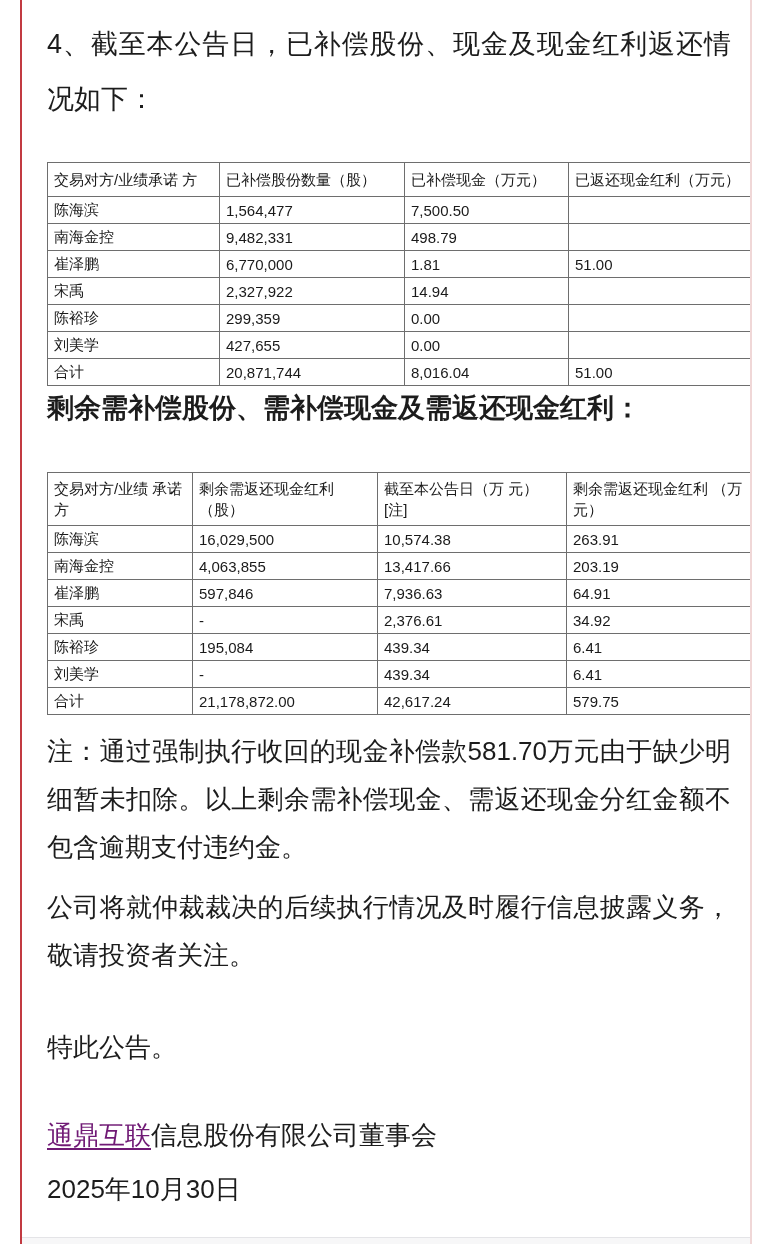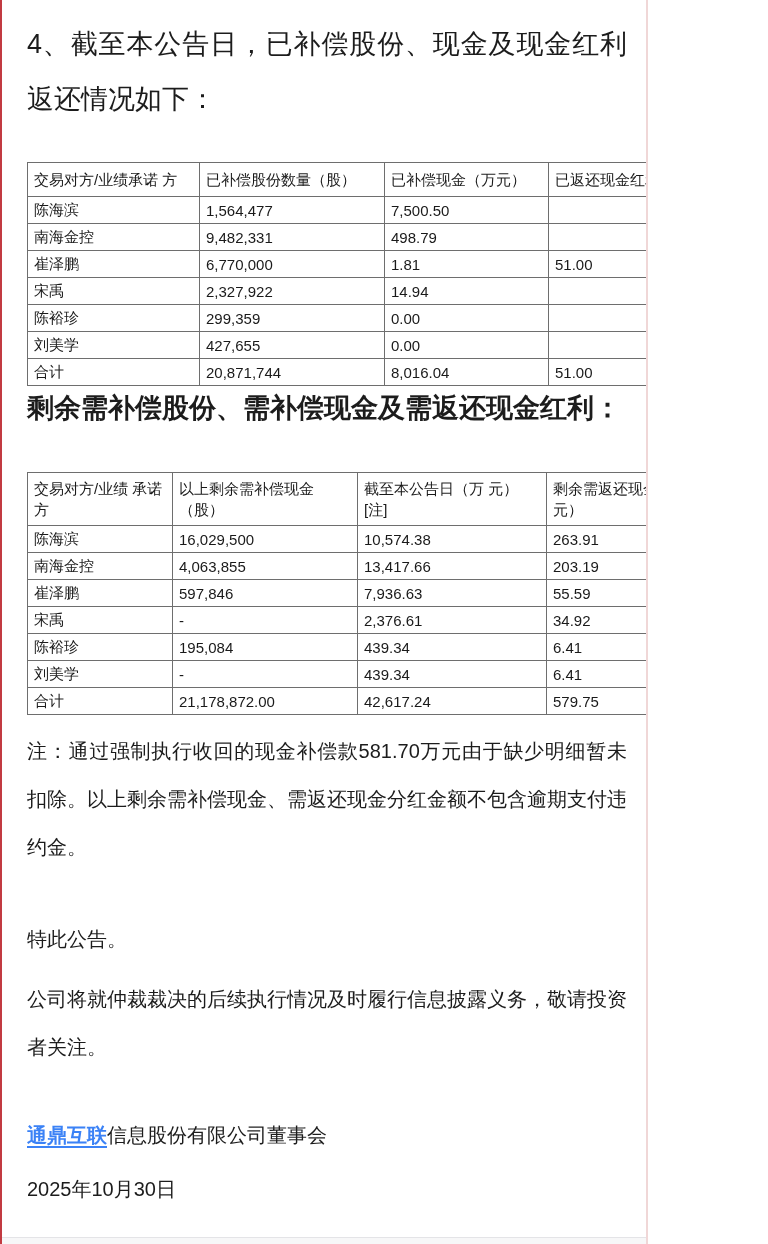--- a/index.html
+++ b/index.html
@@ -3,24 +3,25 @@
 <meta charset="utf-8">
 <style>
   * { margin: 0; padding: 0; box-sizing: border-box; }
   html, body { background: #ffffff; }
   body {
     font-family: "Liberation Sans", "DejaVu Sans", sans-serif;
     color: #1c1c1c;
   }
   .page {
     position: relative;
-    width: 648px;
+    width: 732px;
     height: 1244px;
     background: #ffffff;
     overflow: hidden;
+    margin-left: 20px;
   }
   .edge-line-left {
     position: absolute; left: 0; top: 0; width: 2px; height: 1244px;
     background: #c23a41; z-index: 5;
   }
   .edge-line-right {
     position: absolute; right: 0; top: 0; width: 2px; height: 1244px;
     background: #f0d7d7; z-index: 5;
   }
   .bottom-strip {
@@ -34,36 +35,35 @@
   .para-lg {
     font-size: 27px;
     line-height: 55px;
     letter-spacing: 0;
     color: #1c1c1c;
     text-align: justify;
   }
   .intro { margin-top: 17px; }
   .subtitle { line-height: 44px; margin-top: 0; font-weight: bold; }
   .para-md {
-    font-size: 20px;
+    font-size: 26px;
     line-height: 48px;
     color: #1c1c1c;
     text-align: justify;
   }
   .note-para { margin-top: 12px; }
   .followup-para { margin-top: 12px; }
   .closing-para { margin-top: 44px; }
   .signature-line { margin-top: 40px; }
   .date-line { margin-top: 6px; }
   a.company-link {
-    color: #3b82f6;
+    color: #701a75;
     text-decoration: underline;
     text-underline-offset: 4px;
     cursor: pointer;
-    font-weight: bold;
   }
   table.doc-table {
     border-collapse: collapse;
     table-layout: fixed;
     width: 720px;
     font-size: 15px;
     color: #1a1a1a;
   }
   table.doc-table th, table.doc-table td {
     border: 1px solid #6e6e6e;
@@ -159,21 +159,21 @@
       <colgroup>
         <col style="width:145px">
           <col style="width:185px">
           <col style="width:189px">
           <col style="width:201px">
       </colgroup>
       <thead>
           <tr>
             <th>交易对方/业绩 承诺
 方</th>
-            <th>以上剩余需补偿现金
+            <th>剩余需返还现金红利
 （股）</th>
             <th>截至本公告日（万 元）
 [注]</th>
             <th>剩余需返还现金红利 （万
 元）</th>
           </tr>
         </thead>
       <tbody>
           <tr>
             <td>陈海滨</td>
@@ -184,21 +184,21 @@
           <tr>
             <td>南海金控</td>
             <td>4,063,855</td>
             <td>13,417.66</td>
             <td>203.19</td>
           </tr>
           <tr>
             <td>崔泽鹏</td>
             <td>597,846</td>
             <td>7,936.63</td>
-            <td>55.59</td>
+            <td>64.91</td>
           </tr>
           <tr>
             <td>宋禹</td>
             <td>-</td>
             <td>2,376.61</td>
             <td>34.92</td>
           </tr>
           <tr>
             <td>陈裕珍</td>
             <td>195,084</td>
@@ -215,23 +215,23 @@
             <td>合计</td>
             <td>21,178,872.00</td>
             <td>42,617.24</td>
             <td>579.75</td>
           </tr>
         </tbody>
     </table>
 
     <p class="para-md note-para">注：通过强制执行收回的现金补偿款581.70万元由于缺少明细暂未扣除。以上剩余需补偿现金、需返还现金分红金额不包含逾期支付违约金。</p>
 
+    <p class="para-md followup-para">公司将就仲裁裁决的后续执行情况及时履行信息披露义务，敬请投资者关注。</p>
+
     <p class="para-md closing-para">特此公告。</p>
-
-    <p class="para-md followup-para">公司将就仲裁裁决的后续执行情况及时履行信息披露义务，敬请投资者关注。</p>
 
     <p class="para-md signature-line"><a class="company-link">通鼎互联</a><span>信息股份有限公司董事会</span></p>
 
     <p class="para-md date-line">2025年10月30日</p>
 
   </div>
 
   <div class="bottom-strip"></div>
 </div>
 

